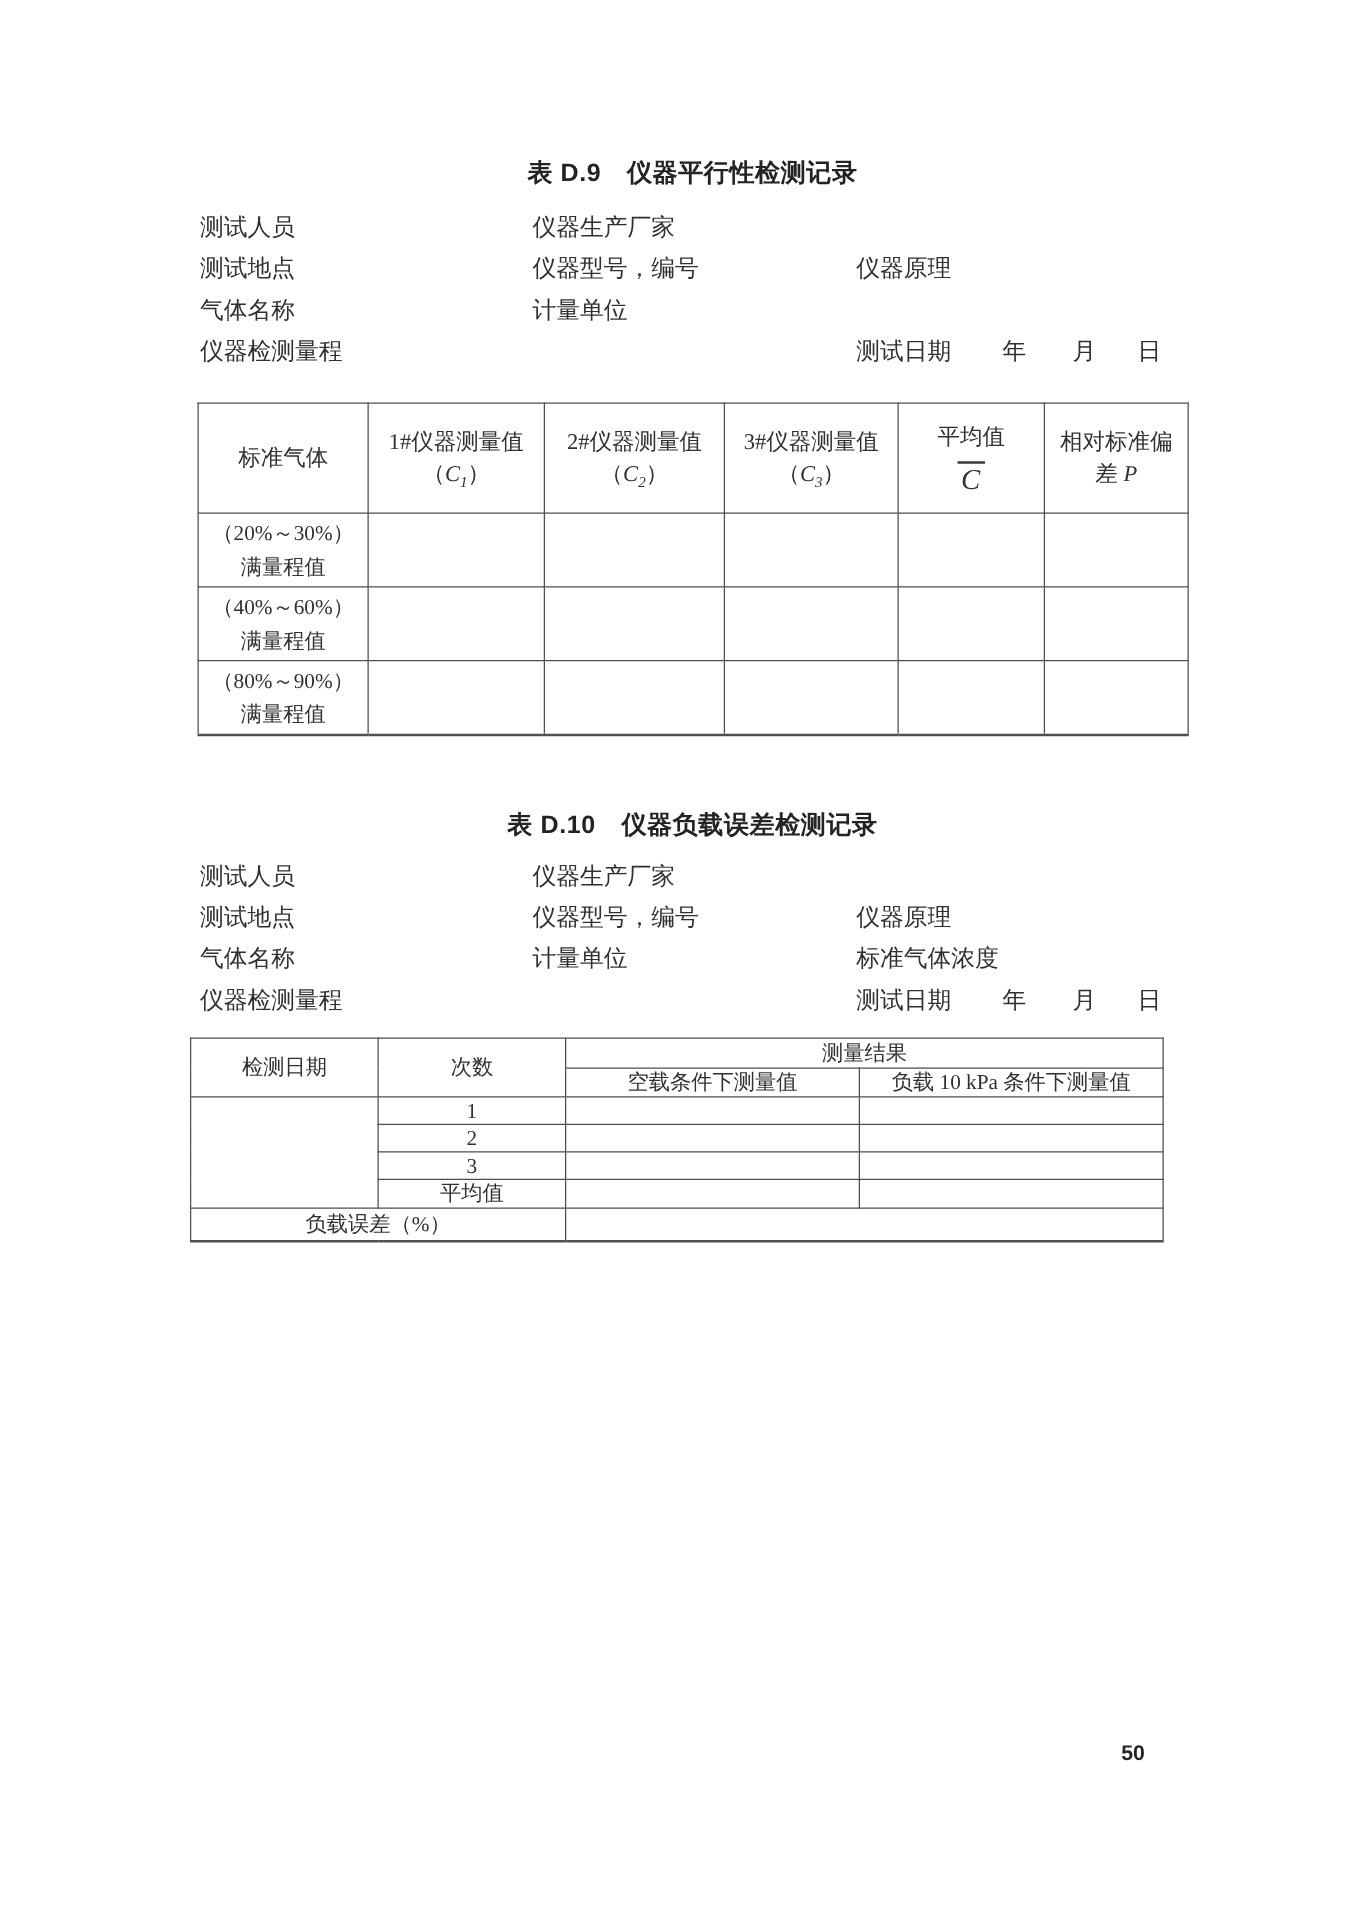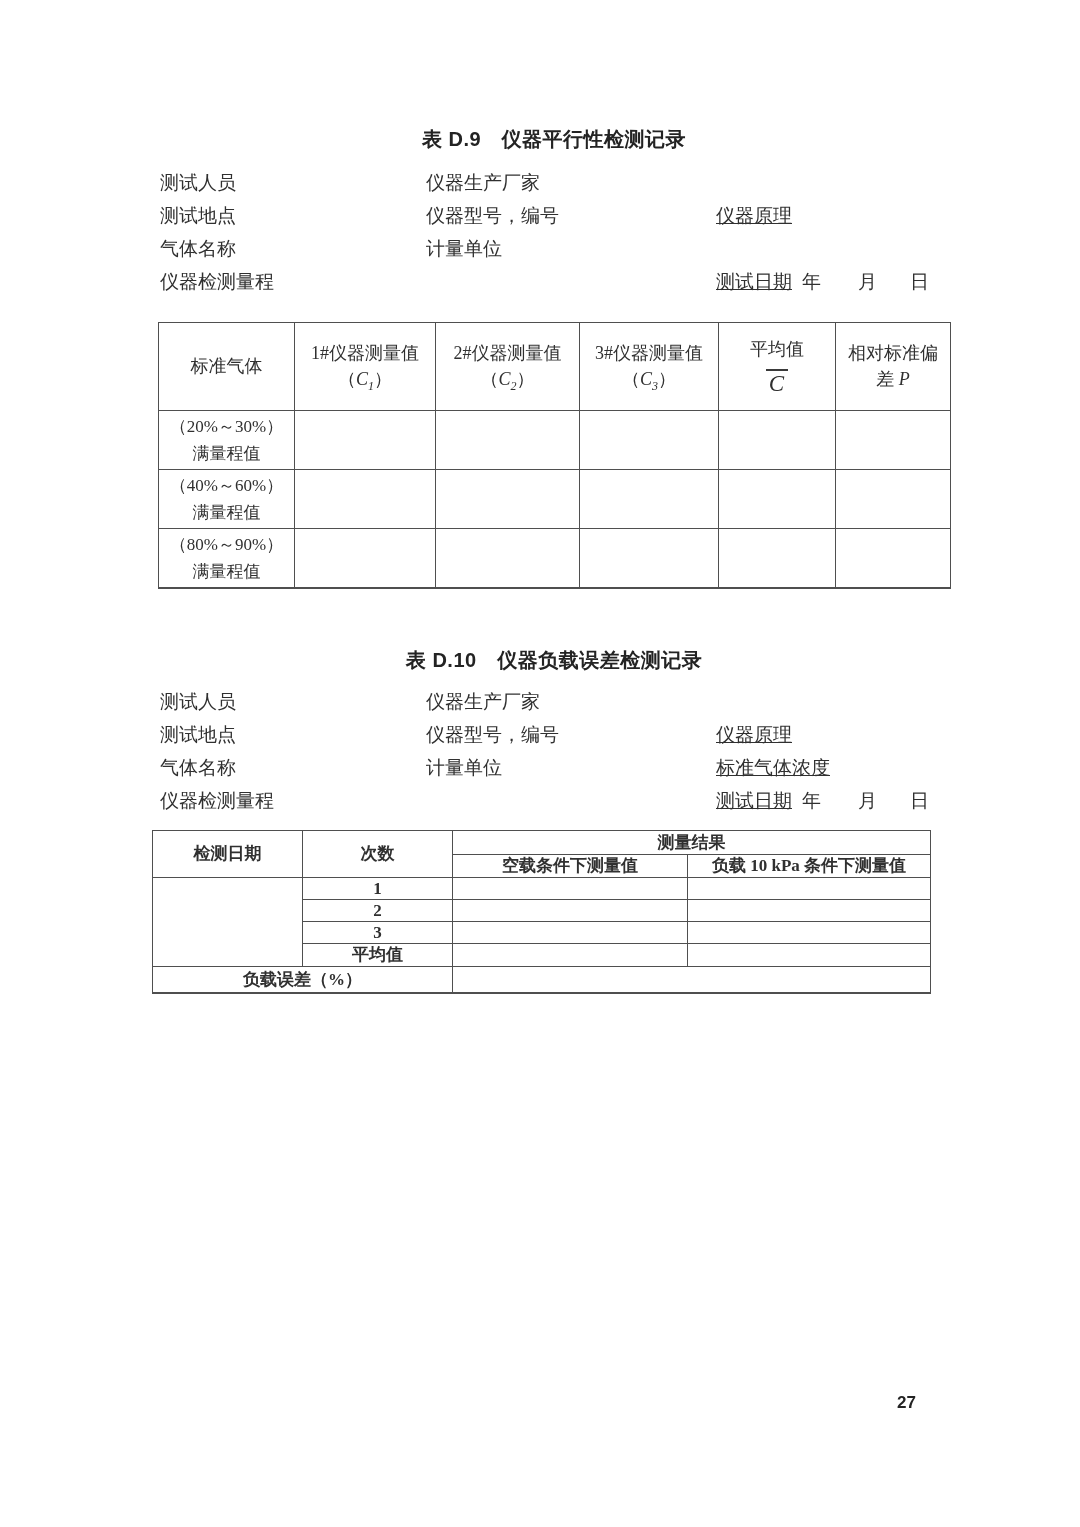--- a/index.html
+++ b/index.html
@@ -28,21 +28,21 @@
     text-align: center;
     color: #232323;
   }
   .t9-title { margin-top: 126px; }
   .t10-title { margin-top: 58px; }
 
   .meta { margin-top: 14px; font-size: 19px; }
   .meta-row { position: relative; height: 33px; line-height: 33px; }
   .mc1   { position: absolute; left: 2px;   white-space: nowrap; }
   .mc2   { position: absolute; left: 268px; white-space: nowrap; text-align: right; }
-  .mc3   { position: absolute; left: 558px; white-space: nowrap; text-decoration: underline; }
+  .mc3   { position: absolute; left: 527px; white-space: nowrap; }
   .myear  { position: absolute; left: 644px; }
   .mmonth { position: absolute; left: 700px; }
   .mday   { position: absolute; left: 752px; }
 
   table { border-collapse: collapse; table-layout: fixed; border-radius: 13px; }
   td { border: 1px solid #4f4f4f; text-align: center; vertical-align: middle; }
 
   
   .t9 { width: 792px; margin-top: 24px; }
   .t9 .thead td { height: 88px; font-size: 18px; }
@@ -56,21 +56,21 @@
   .cbar-wrap { margin-top: 7px; line-height: 24px; }
   .cbar {
     display: inline-block;
     font-size: 23px;
     line-height: 0.95;
     border-top: 2px solid #3a3a3a;
     padding: 2px 4px 0 3px;
   }
 
   
-  .t10 { width: 778px; margin-top: 13px; margin-left: -6px; font-size: 17px; font-weight: bold; }
+  .t10 { width: 778px; margin-top: 13px; margin-left: -6px; font-size: 17px; }
   .t10 td { line-height: 21px; }
   .t10 .hr1 td { height: 24px; }
   .t10 .hr2 td { height: 23px; margin-left: 48px; }
   .t10 .r21 td { height: 21px; }
   .t10 .ravg td { height: 23px; }
   .t10 .rft td { height: 27px; }
   .t10 .rft td { border-bottom-width: 2px; }
 
   .page-number {
     position: absolute;
@@ -254,14 +254,14 @@
           <tr class="rft">
             <td colspan="2">负载误差（%）</td>
             <td colspan="2"></td>
           </tr>
         </tbody>
       </table>
     </section>
 
   </div>
 
-  <div class="page-number">27</div>
+  <div class="page-number">50</div>
 </div>
 
 </body></html>

